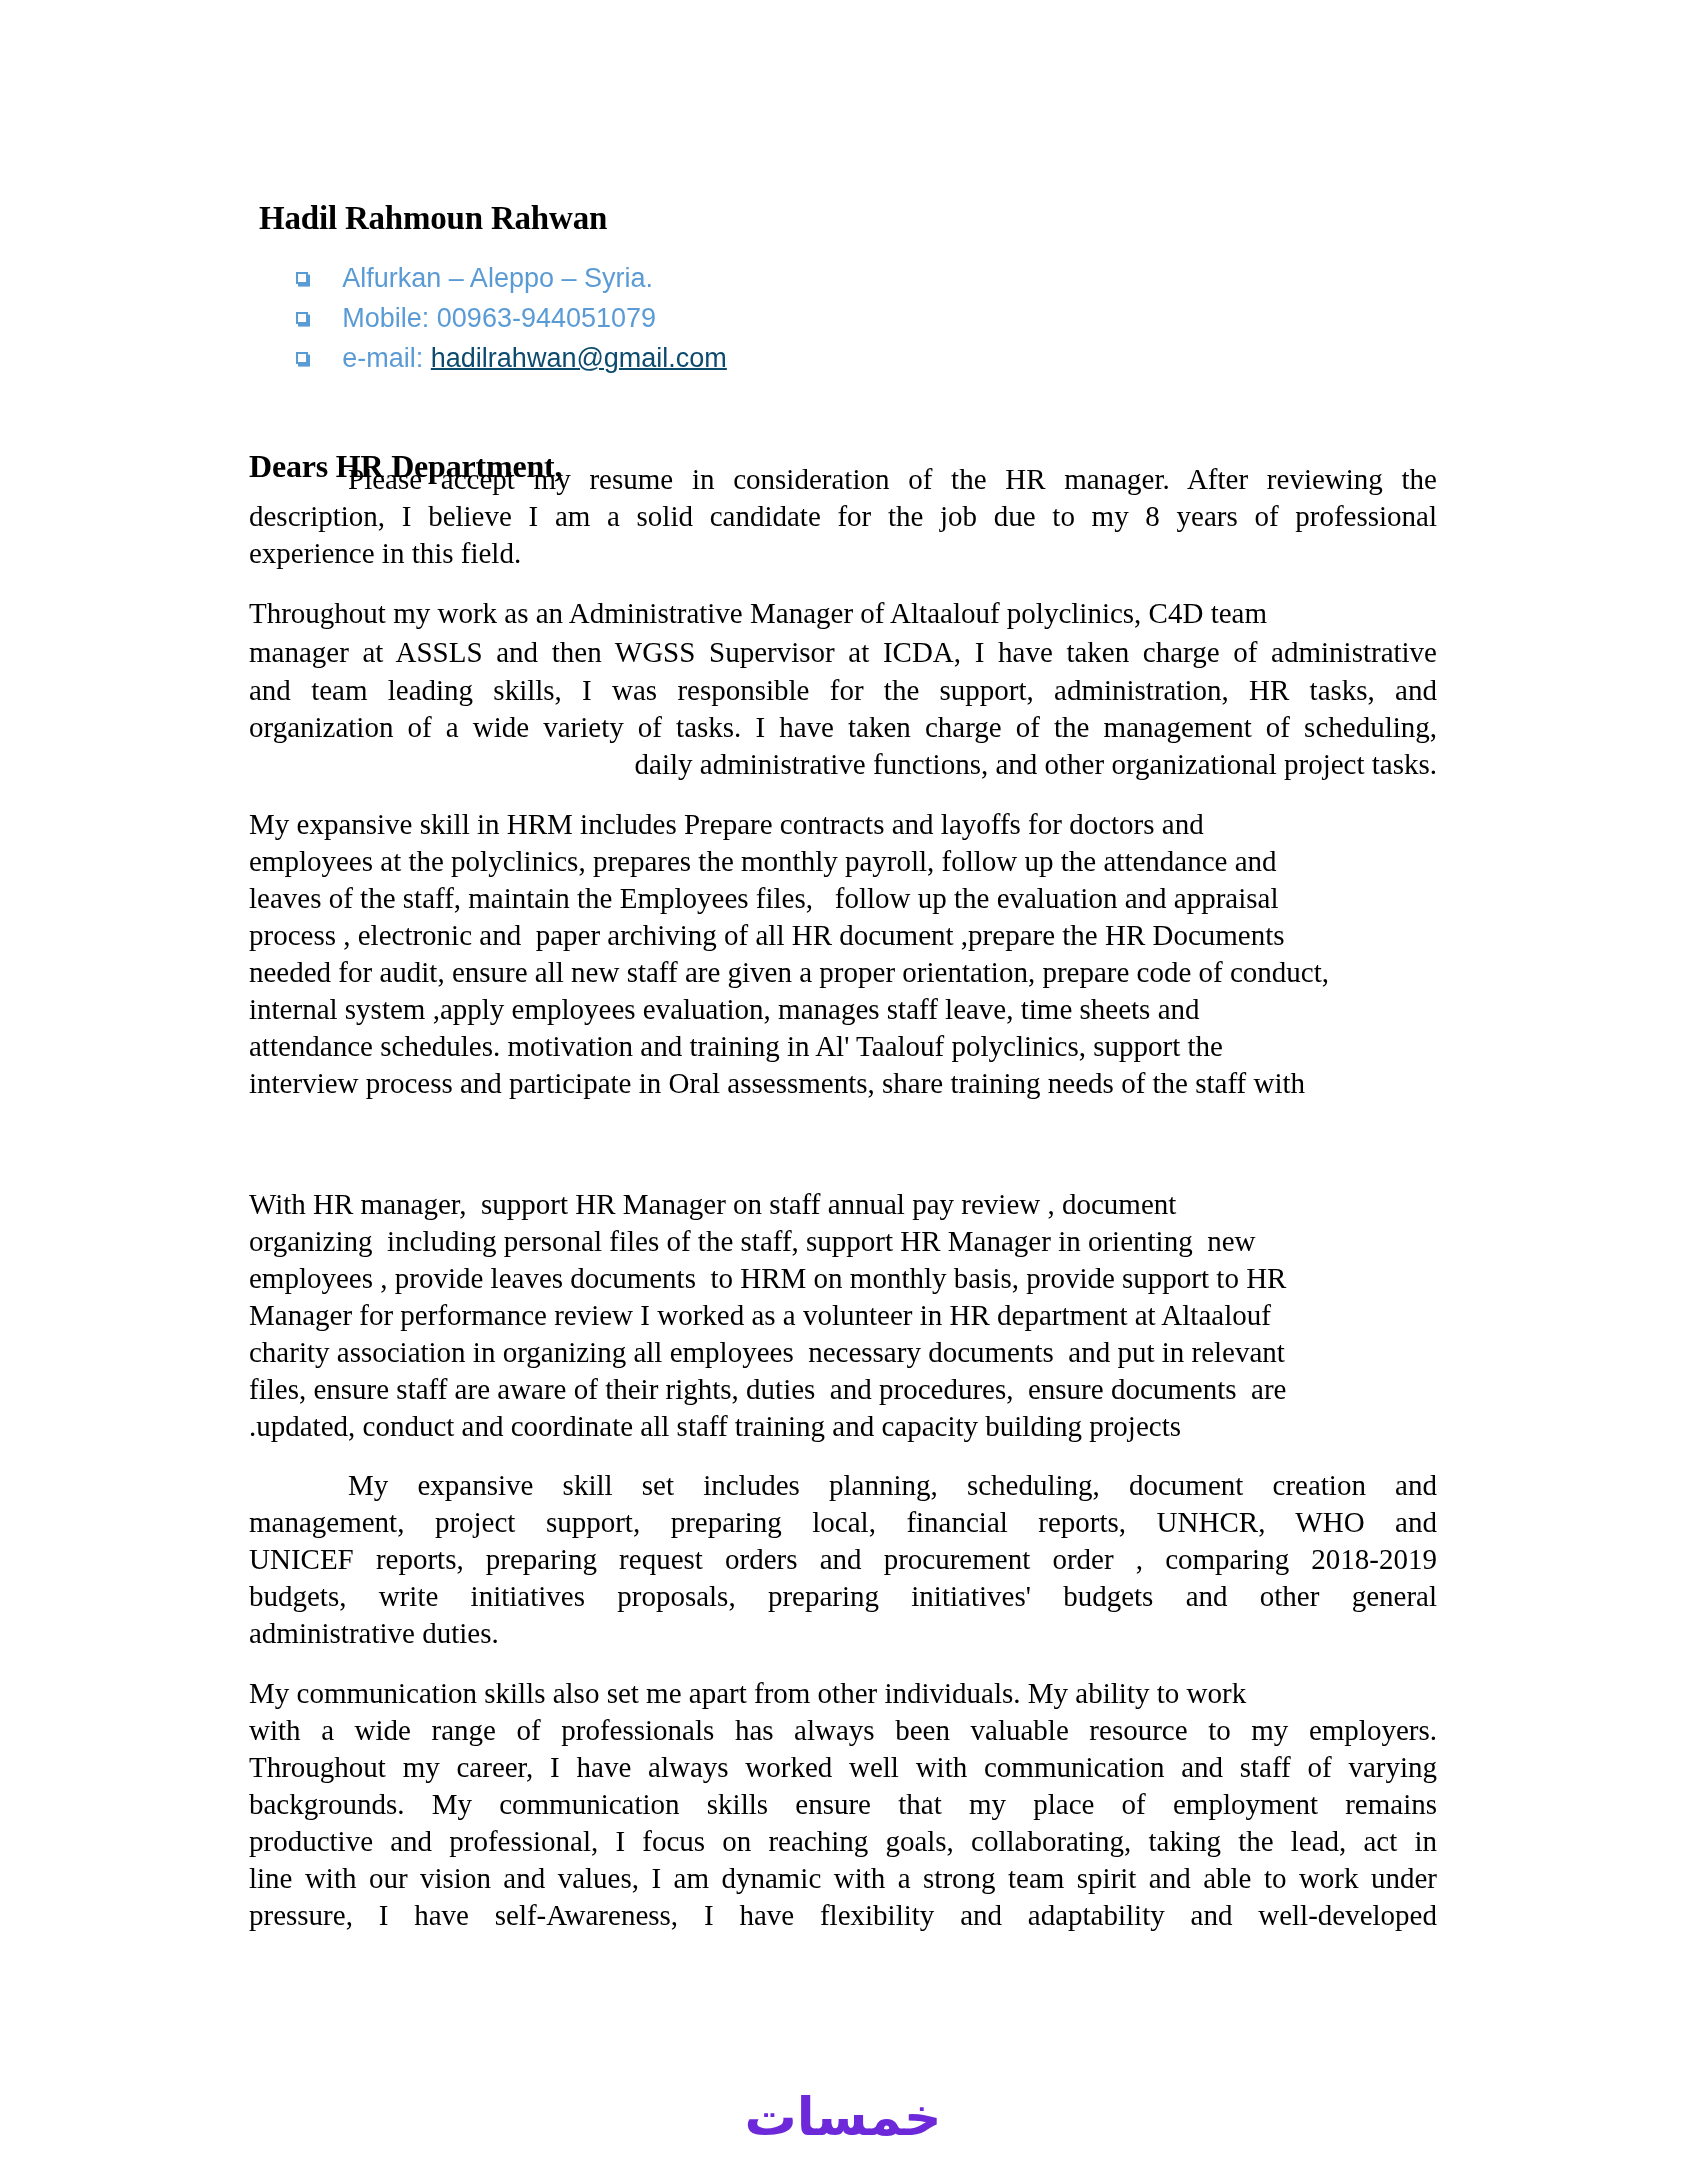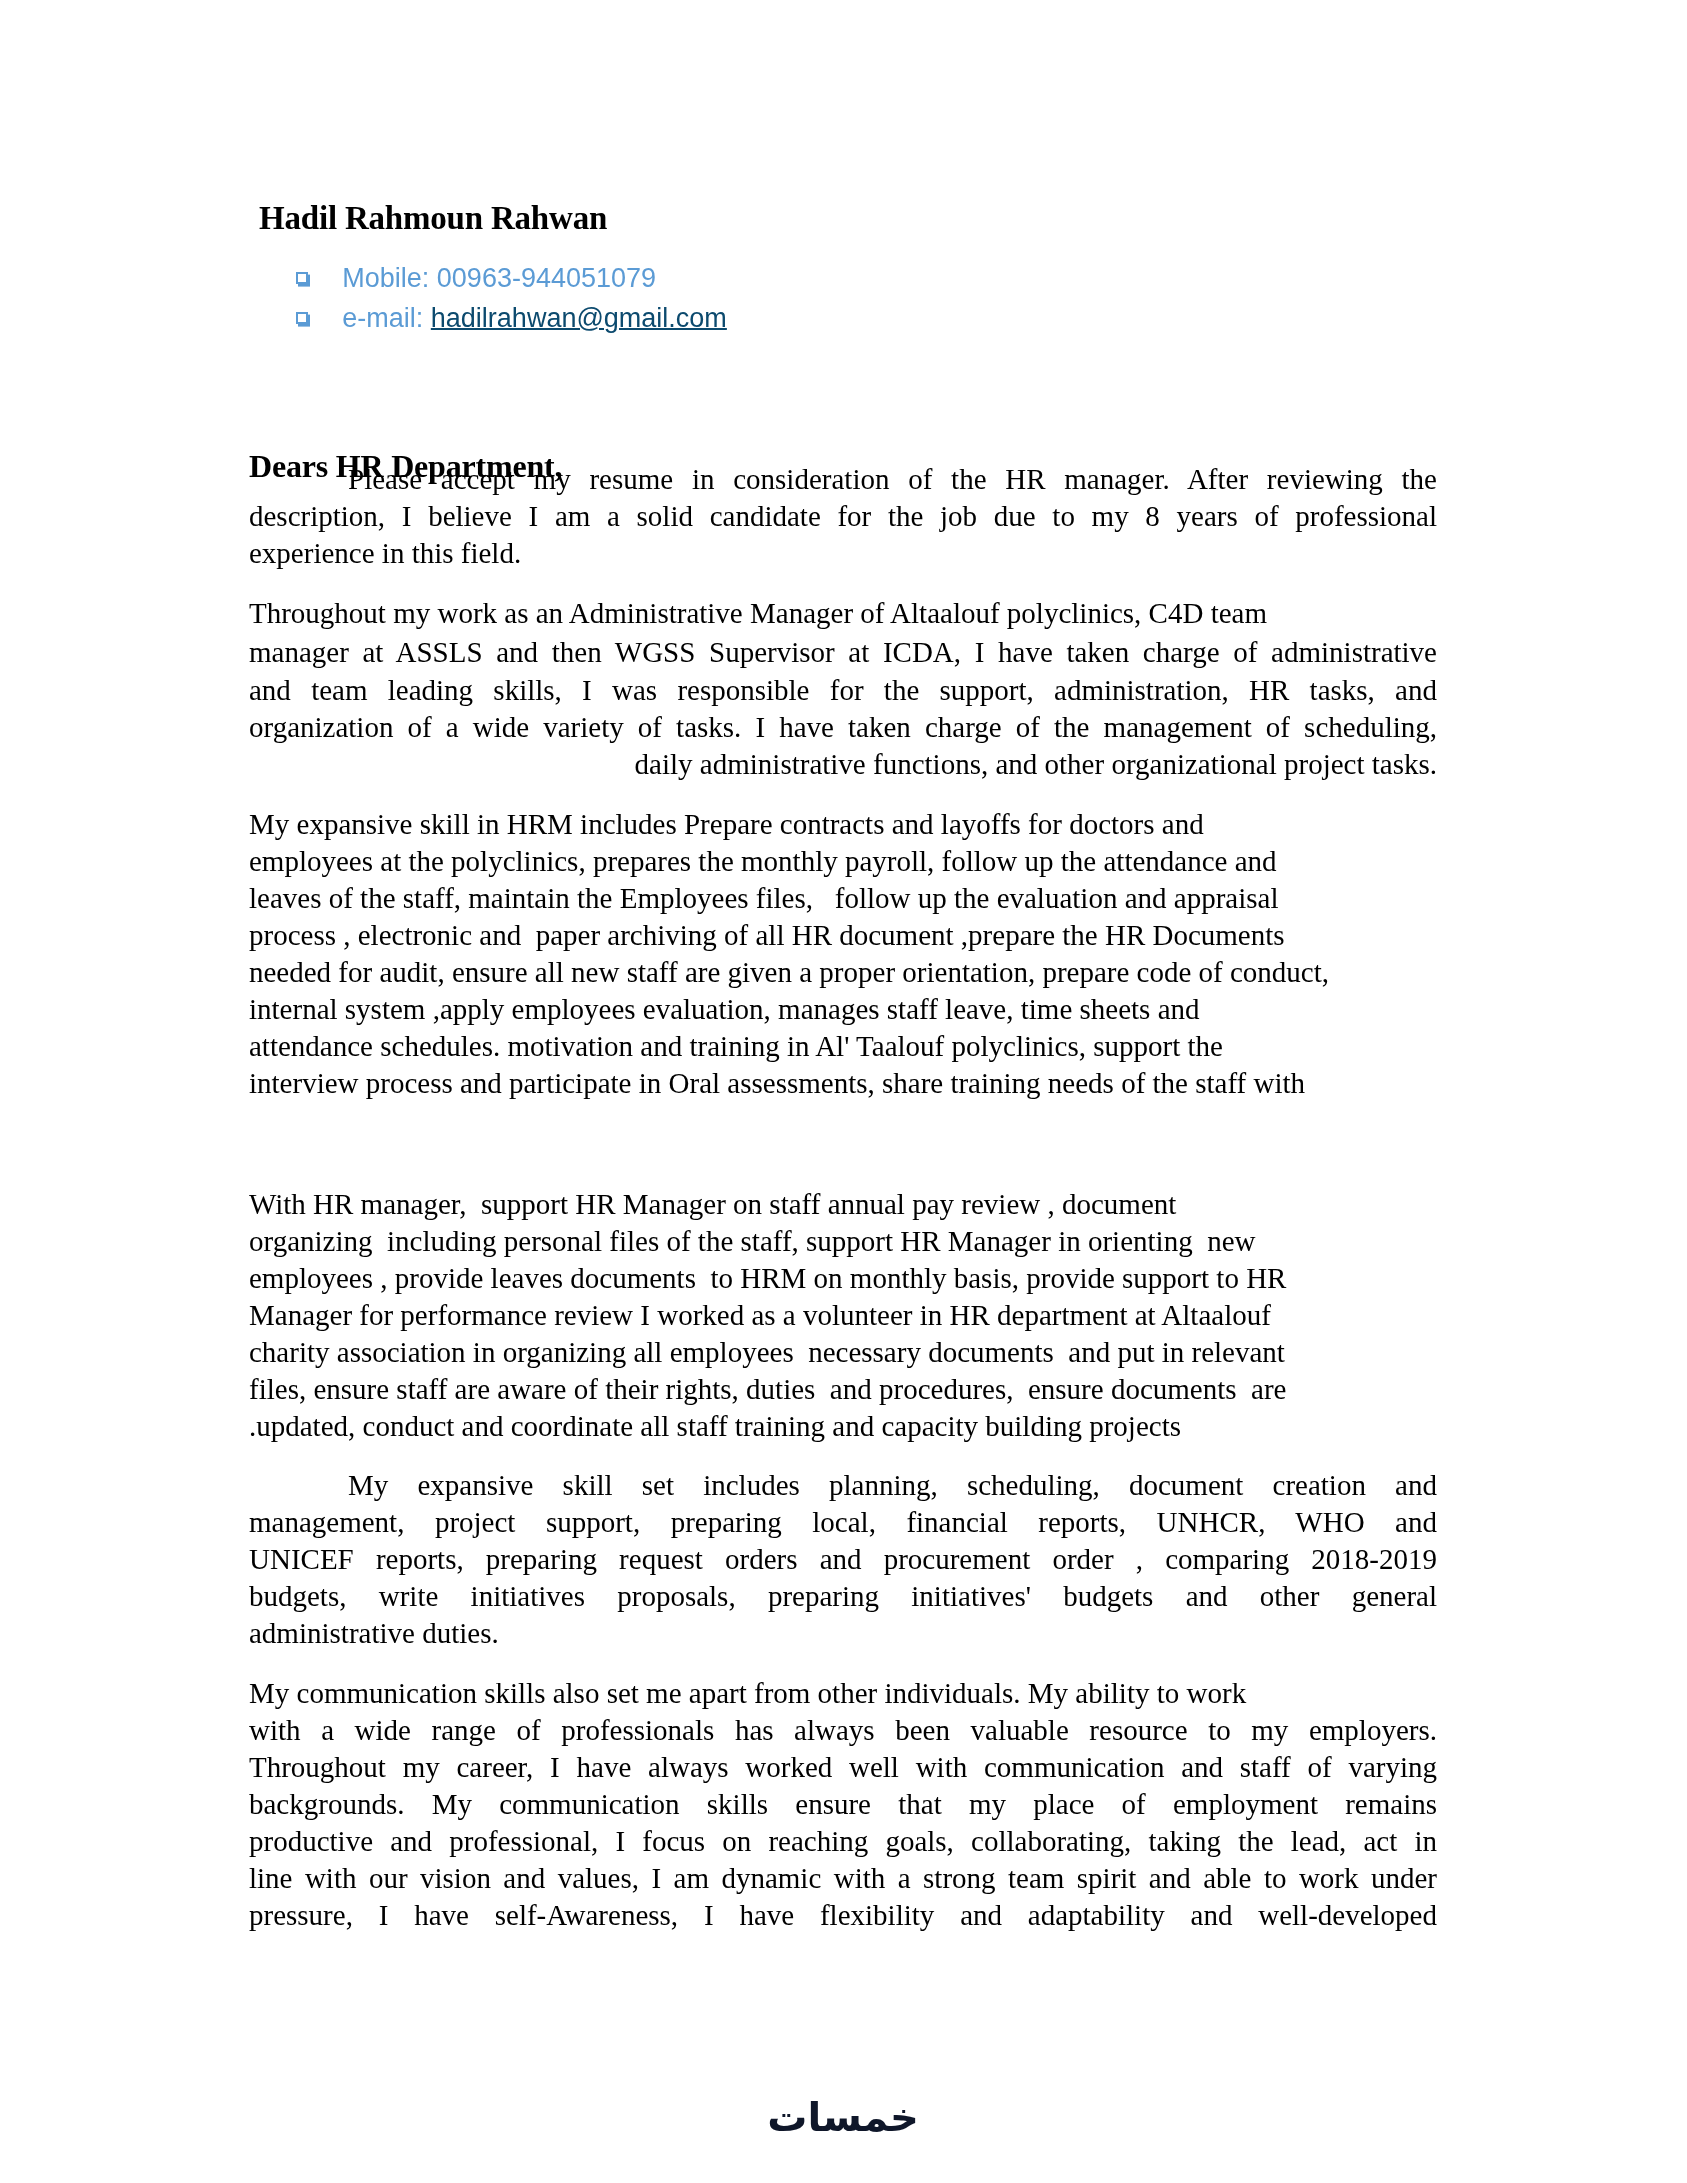--- a/index.html
+++ b/index.html
@@ -29,32 +29,36 @@
     .line {
       display: block; height: 37px; line-height: 37px;
       font-family: "Liberation Serif", serif; font-size: 29px; color: #000;
       white-space: nowrap; overflow: visible;
     }
     .line.j { text-align: justify; text-align-last: justify; white-space: normal; }
     .line.r { text-align: right; }
     .line.indent { padding-left: 99px; box-sizing: border-box; }
     .watermark {
       position: absolute; left: 734px; top: 2091px; width: 218px; height: 53px;
-      font-family: "DejaVu Sans", sans-serif; font-size: 40px; font-weight: bold;
-      color: #0f172a; text-align: center; line-height: 53px; direction: rtl;
+      font-family: "DejaVu Sans", sans-serif; font-size: 52px; font-weight: bold;
+      color: #6d28d9; text-align: center; line-height: 53px; direction: rtl;
     }
   </style>
 </head>
 <body>
 
 <div class="page">
 
   <div class="title">Hadil Rahmoun Rahwan</div>
 
   <ul class="contact">
+    <li>
+      <span class="bullet"></span>
+      <span>Alfurkan – Aleppo – Syria.</span>
+    </li>
     <li>
       <span class="bullet"></span>
       <span>Mobile: 00963-944051079</span>
     </li>
     <li>
       <span class="bullet"></span>
       <span style="white-space:pre">e-mail: </span>
       <a>hadilrahwan@gmail.com</a>
     </li>
   </ul>

